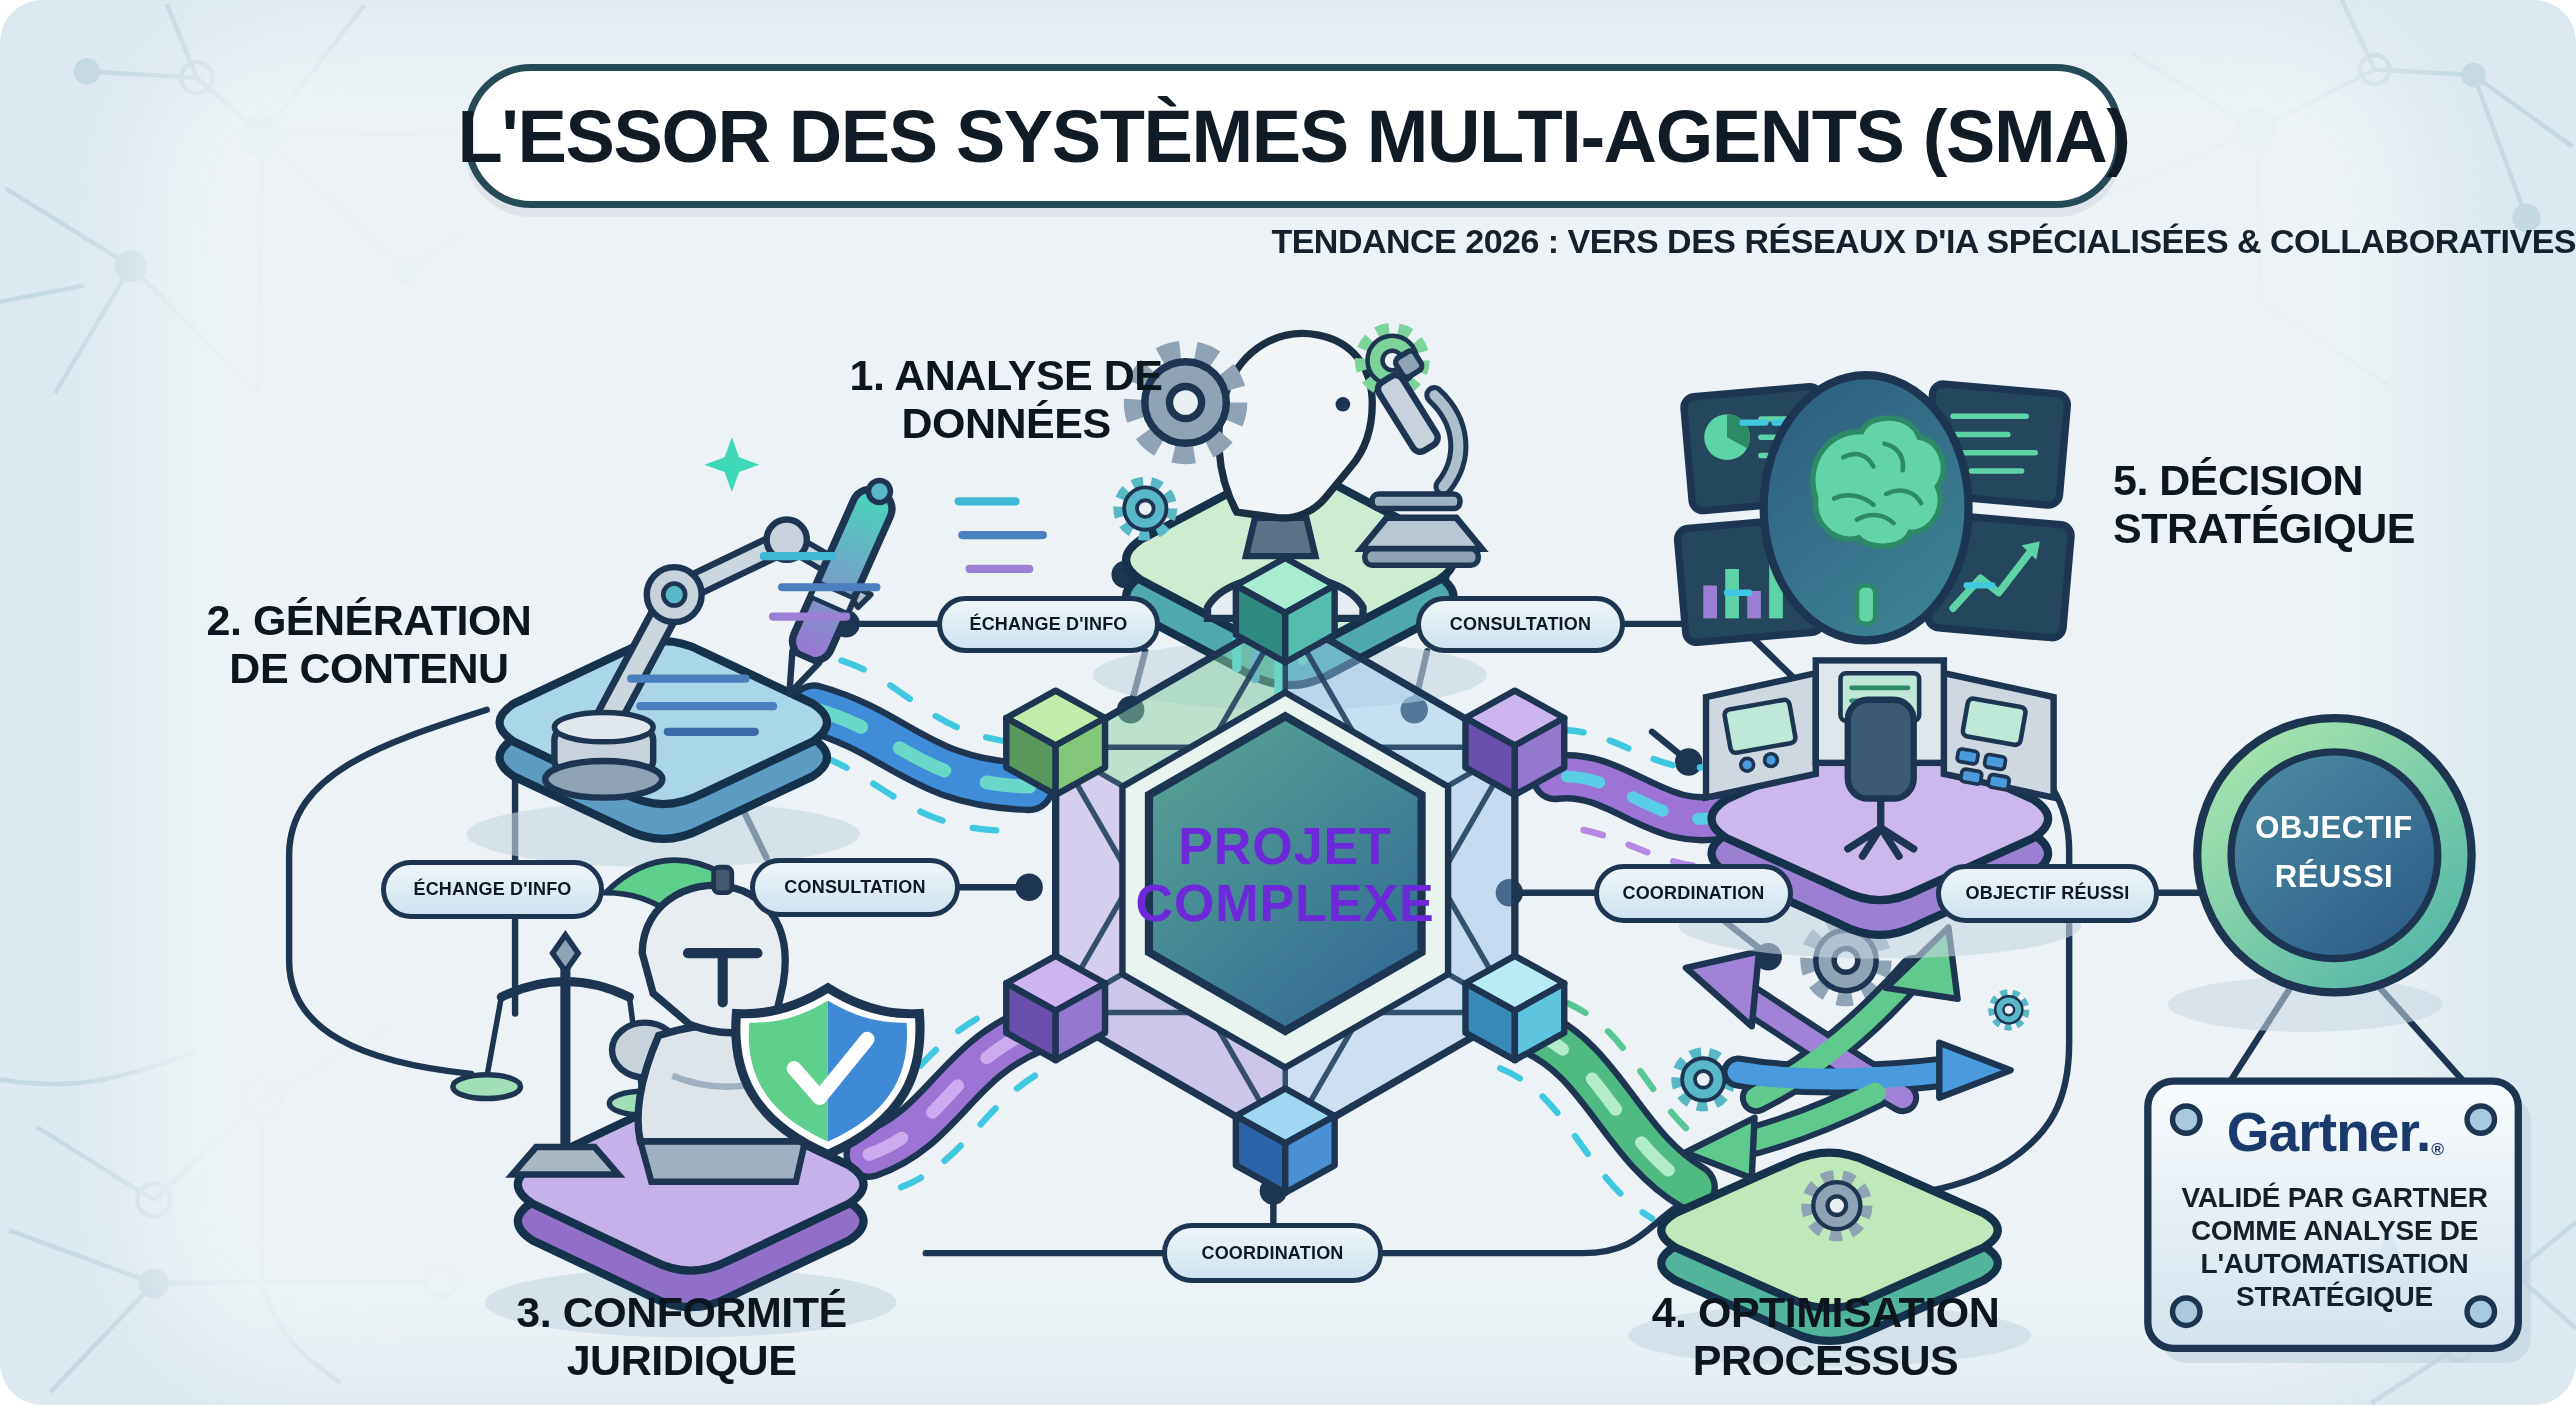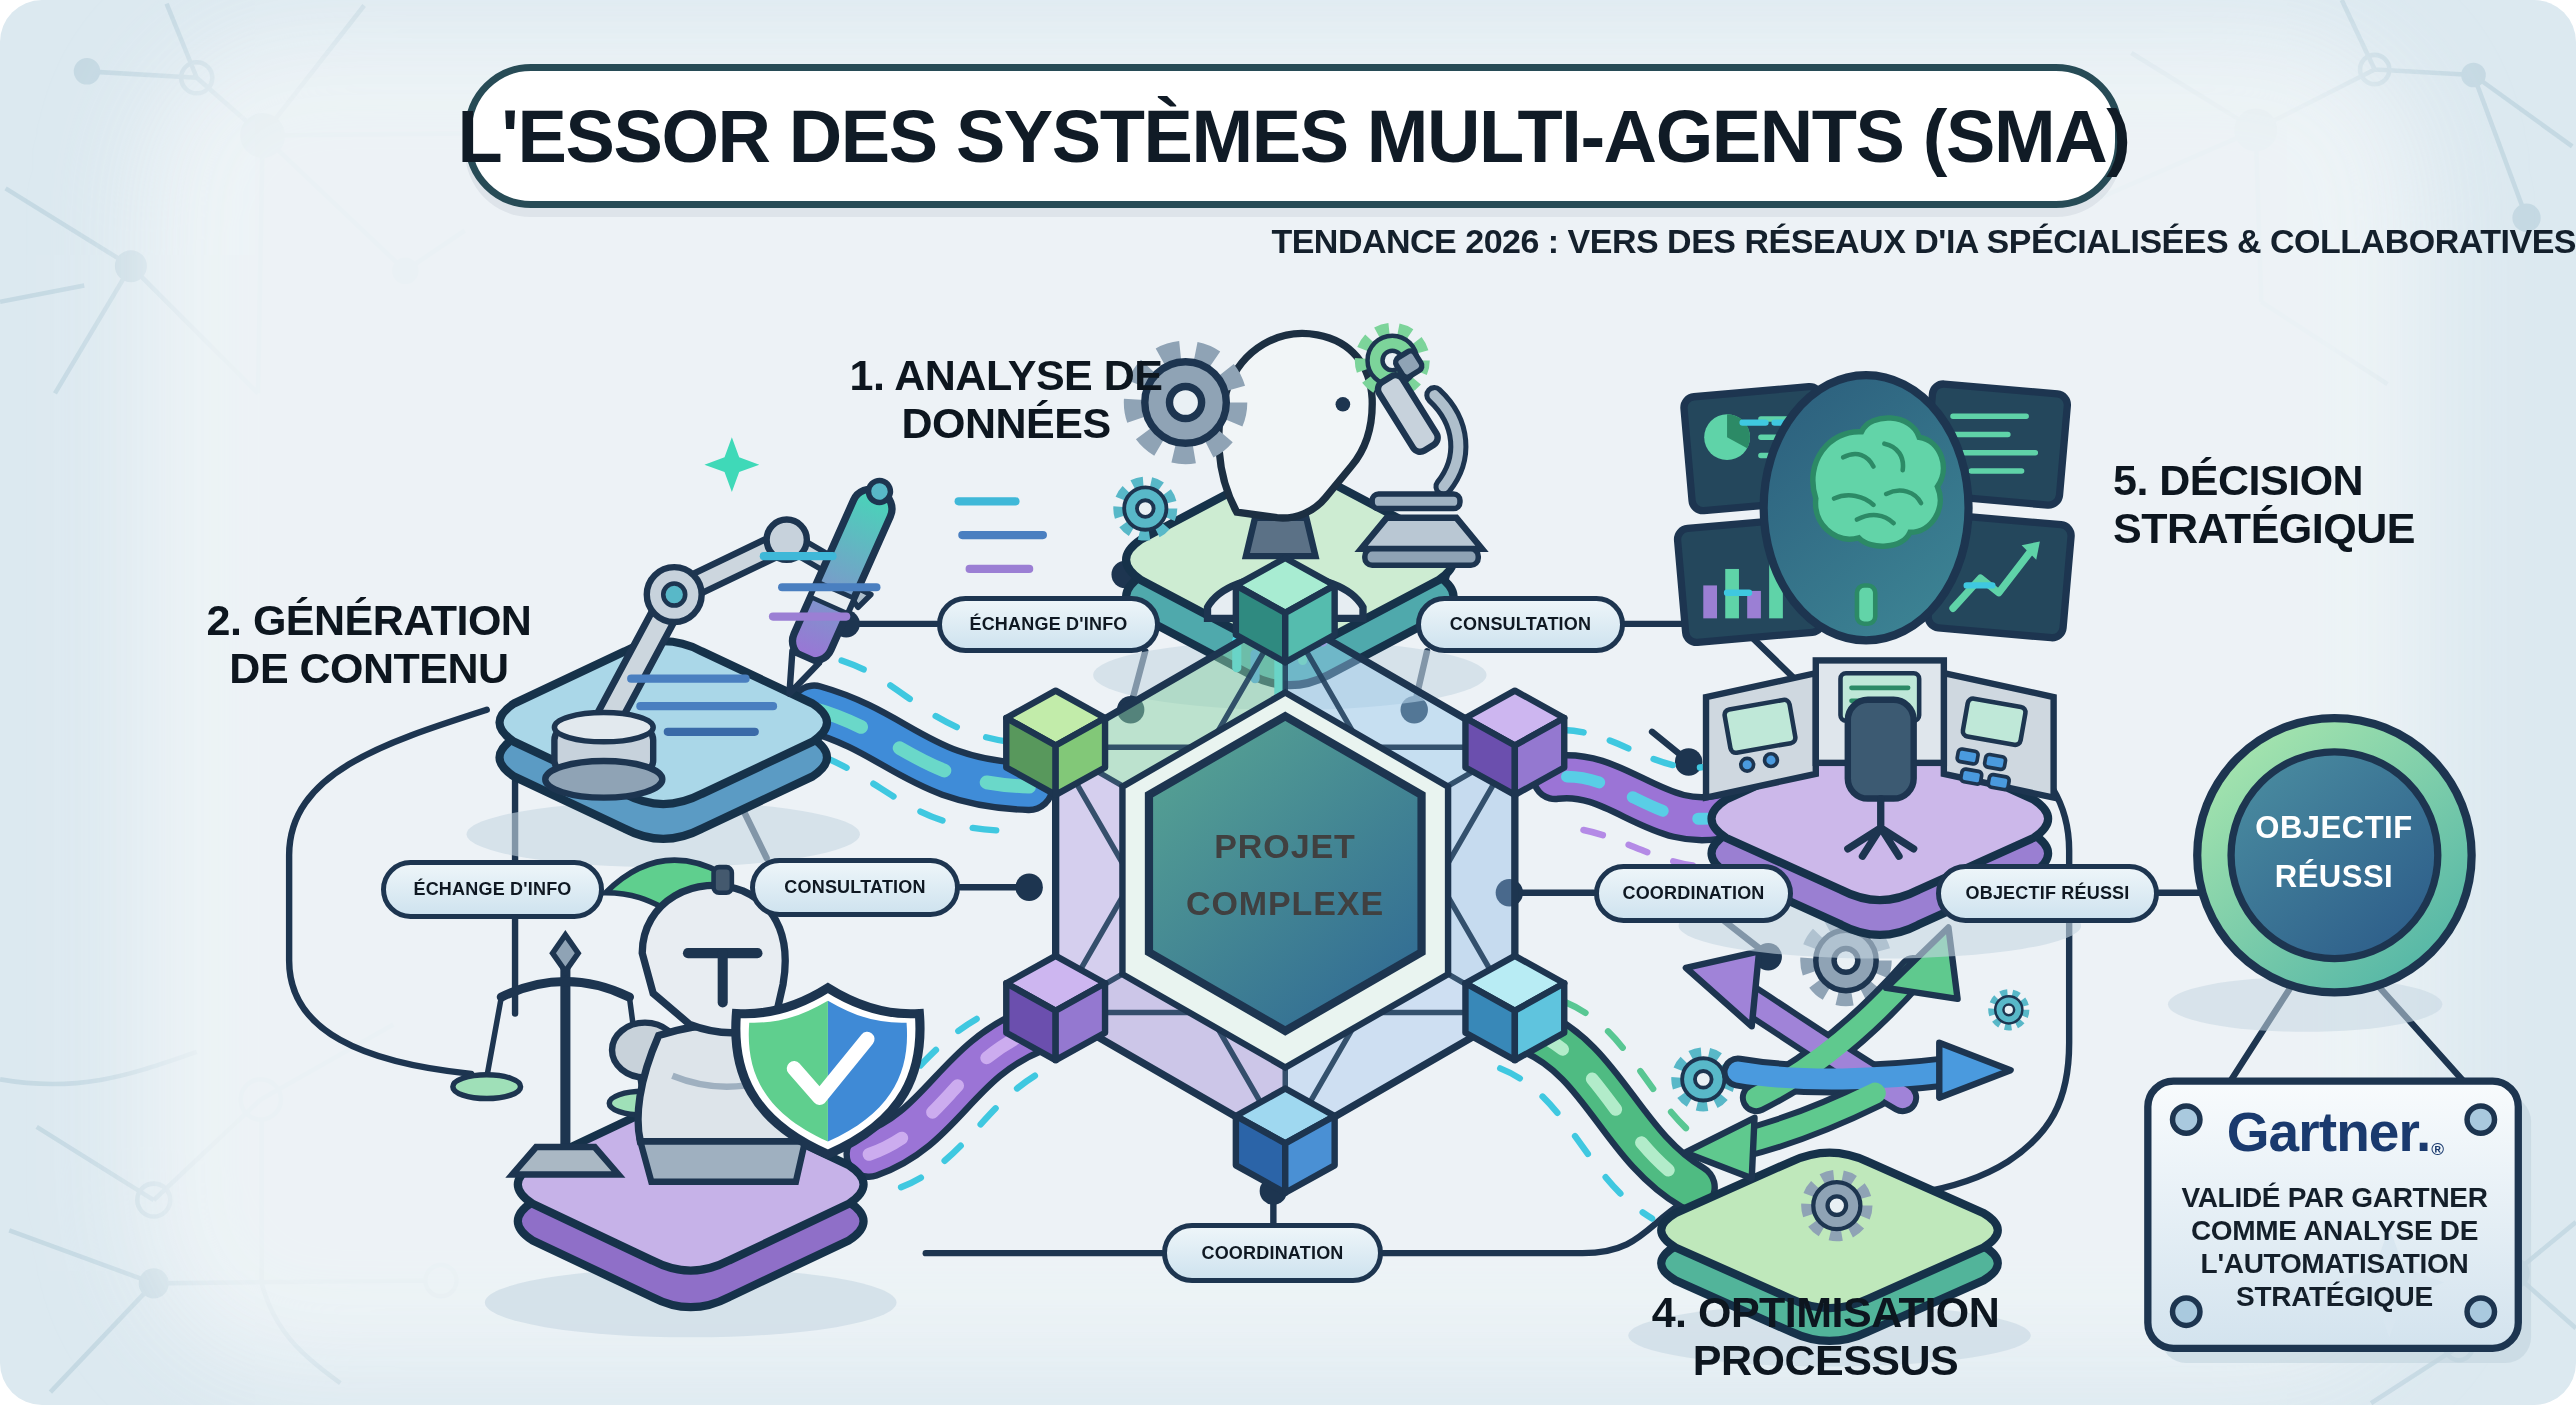--- a/index.html
+++ b/index.html
@@ -5,21 +5,21 @@
   html,body{margin:0;padding:0;background:#ffffff;}
   body{width:2576px;height:1405px;position:relative;font-family:"Liberation Sans",sans-serif;}
   .canvas{position:absolute;left:0;top:0;width:2576px;height:1405px;background:#dce9f0;border-radius:42px;overflow:hidden;}
   .art{position:absolute;left:0;top:0;}
   .title-box{position:absolute;left:465px;top:64px;width:1643px;height:130px;background:#ffffff;border:7.3px solid #274b56;border-radius:66px;display:flex;align-items:center;justify-content:center;box-shadow:0 9.1px 0 rgba(30,60,80,.07);}
   .title-box h1{margin:8px;font-size:74px;font-weight:800;letter-spacing:-1.4px;color:#101b26;white-space:nowrap;}
   .subtitle{position:absolute;left:0;top:222px;width:2576px;text-align:right;font-size:34px;font-weight:800;letter-spacing:-0.5px;color:#14202c;white-space:nowrap;}
   .agent-label{position:absolute;font-weight:700;font-size:43px;line-height:1.12;color:#0d161f;text-align:center;letter-spacing:-0.5px;}
   .agent-label.left-align{text-align:left;}
   .pill{position:absolute;display:flex;align-items:center;justify-content:center;background:linear-gradient(180deg,#edf5f9,#cfe3ef);border:5.5px solid #1d3550;border-radius:40px;font-weight:800;font-size:18px;color:#0f1822;letter-spacing:0.2px;white-space:nowrap;box-sizing:border-box;}
-  .hex-text{position:absolute;left:1102px;top:818px;width:366px;text-align:center;color:#404040;font-weight:800;font-size:34px;line-height:57px;letter-spacing:0.9px;}
+  .hex-text{position:absolute;left:1102px;top:818px;width:366px;text-align:center;color:#6d28d9;font-weight:800;font-size:52px;line-height:57px;letter-spacing:0.9px;}
   .goal-text{position:absolute;left:2197px;top:803px;width:274px;text-align:center;color:#ffffff;font-weight:800;font-size:31px;line-height:49px;letter-spacing:0.5px;}
   .badge-logo{position:absolute;left:2195px;top:1100px;width:279px;text-align:center;font-weight:800;font-size:55px;color:#1a3a6e;letter-spacing:-0.9px;}
   .badge-logo .reg{font-size:17.4px;position:relative;top:3.7px;left:0.9px;}
   .badge-caption{position:absolute;left:2179px;top:1181px;width:311px;text-align:center;font-weight:800;font-size:28px;line-height:33px;color:#141f2a;letter-spacing:-0.3px;}
 </style>
 </head>
 <body>
 
 <div class="canvas">
 
@@ -380,20 +380,24 @@
   <div class="subtitle">TENDANCE 2026 : VERS DES RÉSEAUX D'IA SPÉCIALISÉES &amp; COLLABORATIVES</div>
 
   <div class="agent-label" style="left:823px;top:351px;width:366px;">
     <div>1. ANALYSE DE</div>
     <div>DONNÉES</div>
   </div>
   <div class="agent-label" style="left:163px;top:596px;width:412px;">
     <div>2. GÉNÉRATION</div>
     <div>DE CONTENU</div>
   </div>
+  <div class="agent-label" style="left:471px;top:1288px;width:421px;">
+    <div>3. CONFORMITÉ</div>
+    <div>JURIDIQUE</div>
+  </div>
   <div class="agent-label" style="left:1615px;top:1288px;width:421px;">
     <div>4. OPTIMISATION</div>
     <div>PROCESSUS</div>
   </div>
   <div class="agent-label left-align" style="left:2113px;top:456px;width:403px;">
     <div>5. DÉCISION</div>
     <div>STRATÉGIQUE</div>
   </div>
 
   <div class="pill" style="left:937px;top:596px;width:223px;height:57px;">ÉCHANGE D'INFO</div>

